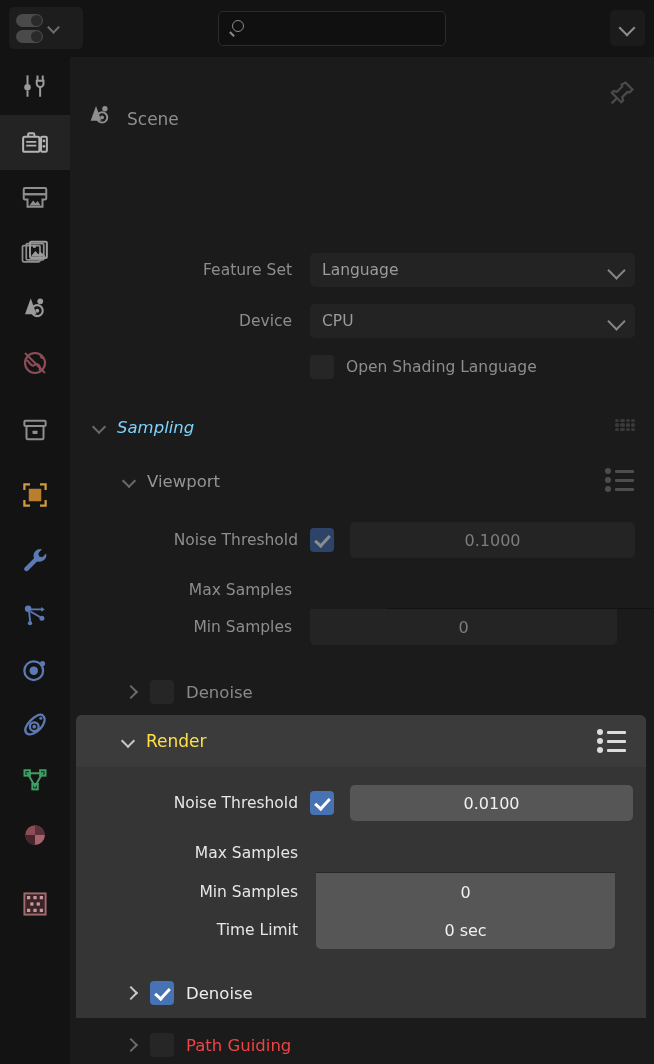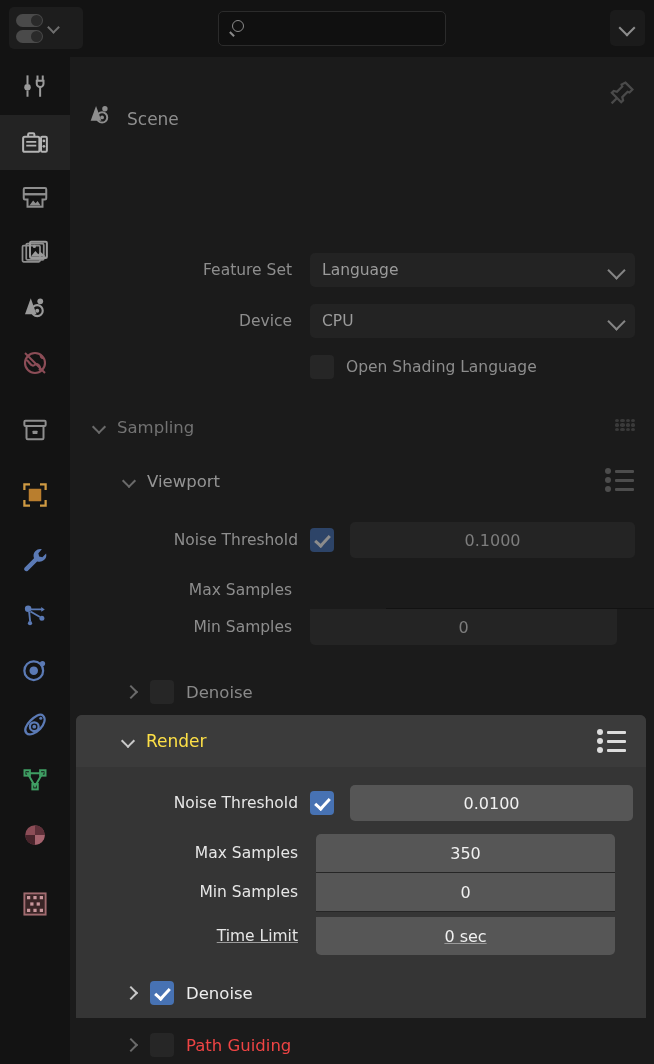--- a/index.html
+++ b/index.html
@@ -570,21 +570,21 @@
     <div class="prop-row" style="top:290px">
       <div class="prop-label"></div>
       <div style="display:flex;align-items:center;justify-content:center;">
         <span class="cbox unchecked dim"></span>
         <span style="margin-left:12px;font-size:15.5px;color:#8d8d8d;white-space:nowrap;">Open Shading Language</span>
       </div>
     </div>
 
     <div class="sec-head" style="top:348px;padding-left:22px;">
       <span class="tri down dim"></span>
-      <span class="sec-title" style="color:#737373;">Sampling</span>
+      <span class="sec-title" style="color:#7dd3fc;font-style:italic;">Sampling</span>
     </div>
     <div id="grip">
       <i></i>
         <i></i>
         <i></i>
         <i></i>
         <i></i>
         <i></i>
         <i></i>
         <i></i>
@@ -651,35 +651,32 @@
       <div class="prop-row" style="top:68px;width:570px;">
         <div class="prop-label bright-label" style="width:234px;padding-right:12px;">Noise Threshold</div>
         <span class="cbox checked"></span>
         <div class="num-field bright" style="flex:1;margin-left:16px;margin-right:13px;border-radius:5px;">
           <span>0.0100</span>
         </div>
       </div>
 
       <div class="prop-row" style="top:119px;height:38px;width:570px;">
         <div class="prop-label bright-label">Max Samples</div>
-        <div class="num-field bright top" style="flex:1;margin-right:31px;height:38px;">
-          <span>350</span>
-        </div>
       </div>
       <div class="stack-sep light" style="position:absolute;left:240px;top:157px;width:299px;"></div>
 
       <div class="prop-row" style="top:158px;height:38px;width:570px;">
         <div class="prop-label bright-label">Min Samples</div>
         <div class="num-field bright mid" style="flex:1;margin-right:31px;height:38px;">
           <span>0</span>
         </div>
       </div>
       <div class="stack-sep light" style="position:absolute;left:240px;top:196px;width:299px;"></div>
 
-      <div class="prop-row" style="top:202px;height:38px;width:570px;text-decoration:underline;">
+      <div class="prop-row" style="top:196px;height:38px;width:570px;">
         <div class="prop-label bright-label">Time Limit</div>
         <div class="num-field bright bot" style="flex:1;margin-right:31px;height:38px;">
           <span>0 sec</span>
         </div>
       </div>
 
       <div class="sec-head" style="top:256px;width:570px;padding-left:50px;">
         <span class="tri right bright"></span>
         <span class="cbox checked" style="margin-left:10px;"></span>
         <span class="sec-title" style="color:#ededed;margin-left:12px;">Denoise</span>

